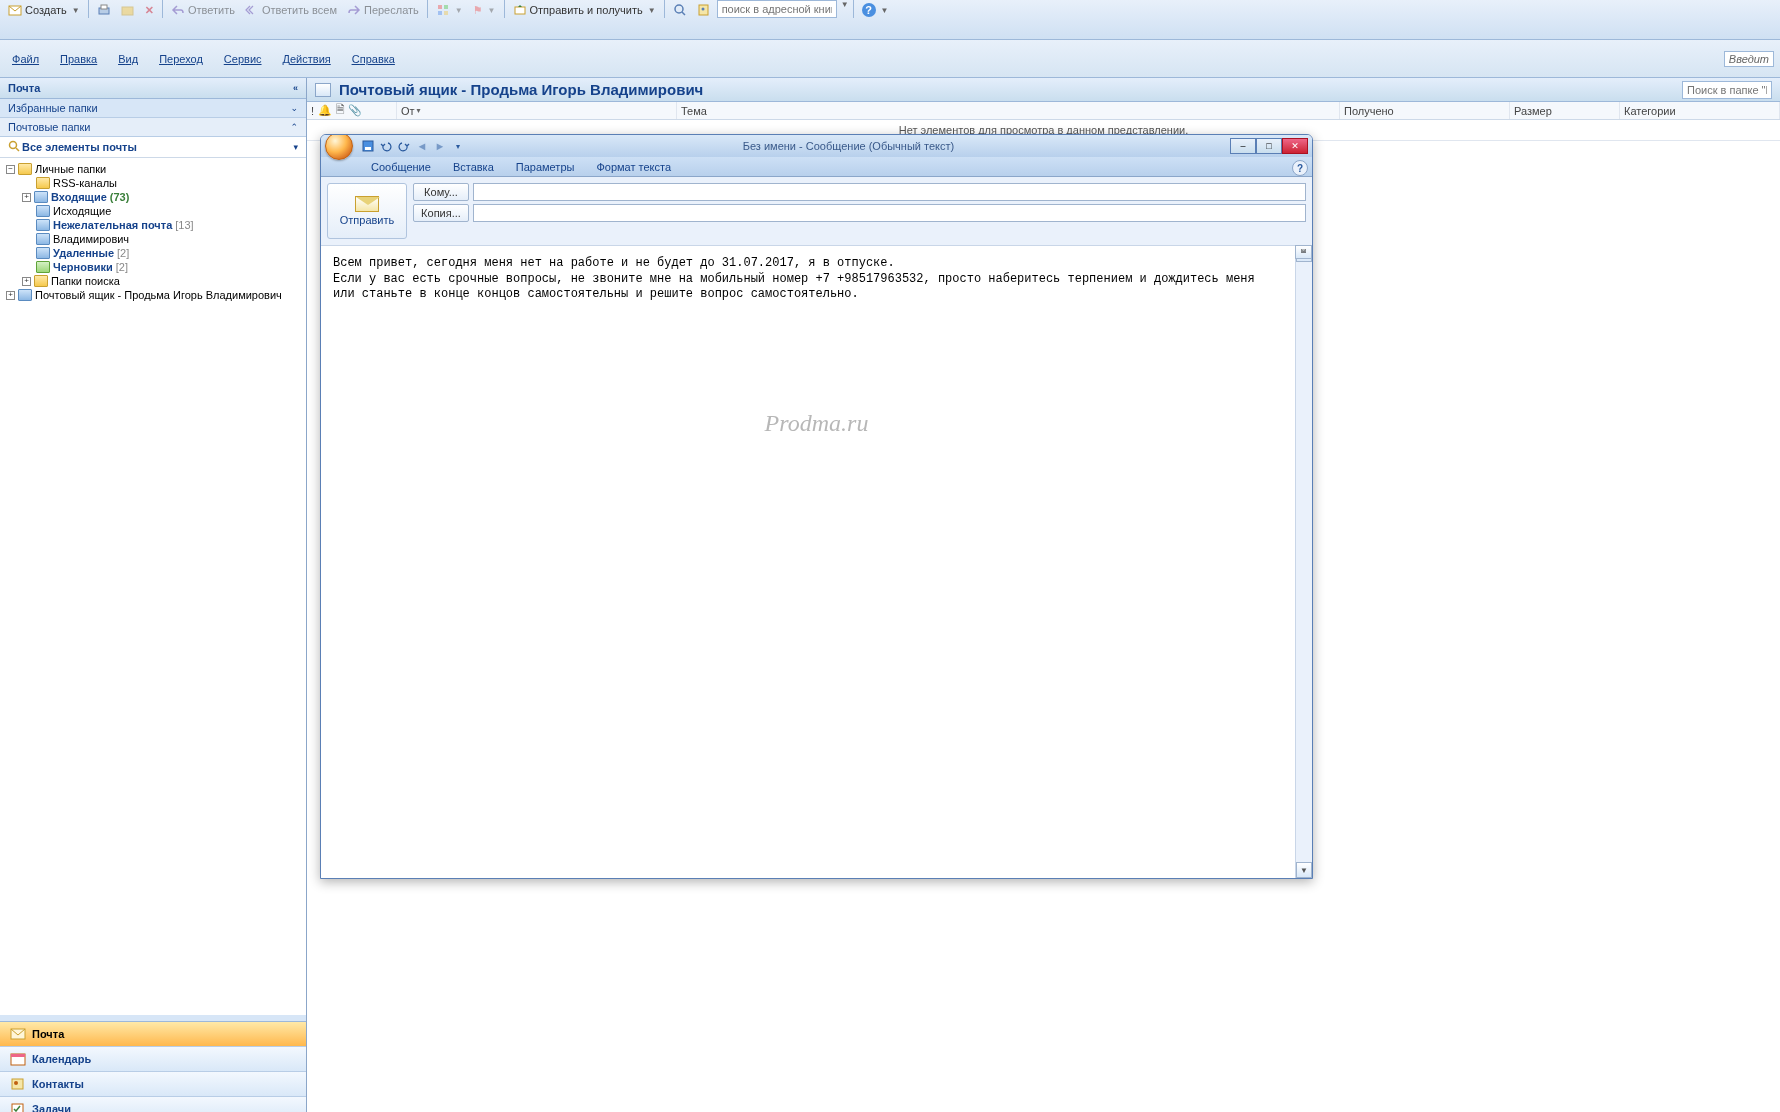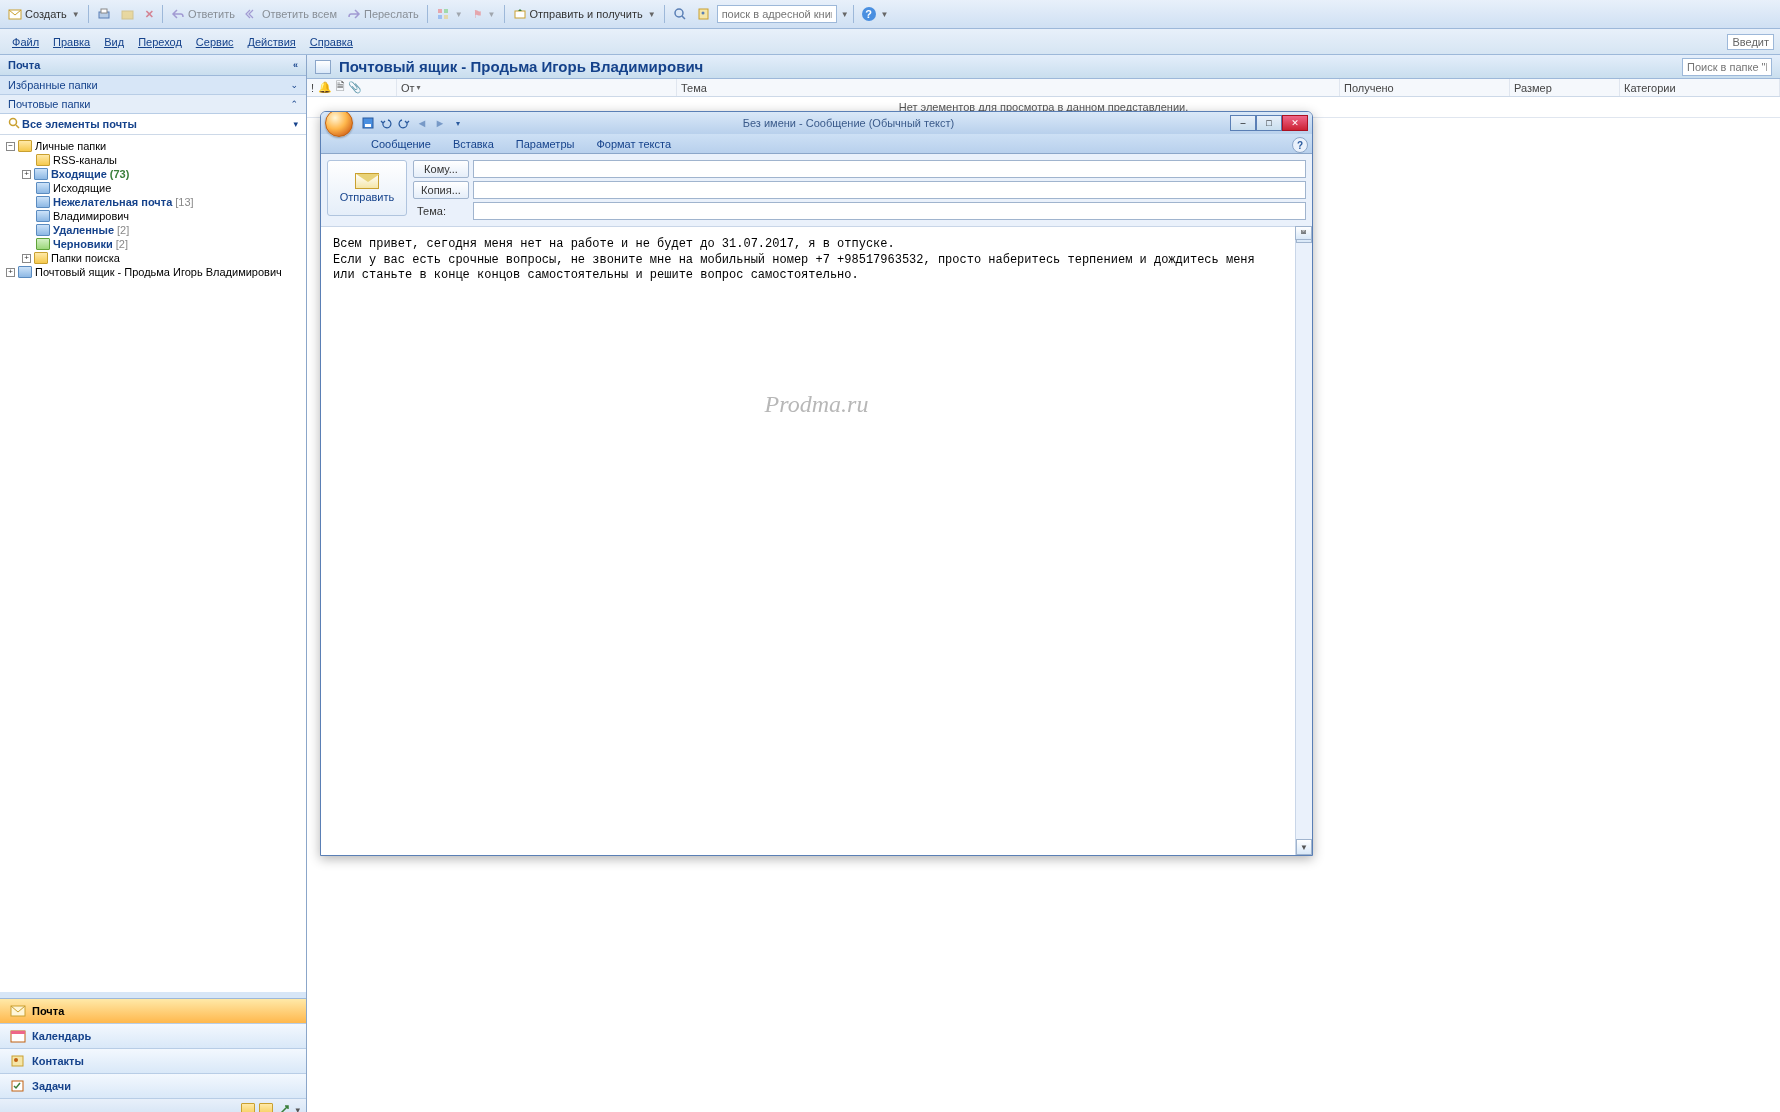--- a/index.html
+++ b/index.html
@@ -1,31 +1,31 @@
 <!DOCTYPE html>
 <html><head>
 <meta charset="utf-8">
 <style>
 * { box-sizing: border-box; margin: 0; padding: 0; font-family: Tahoma, Arial, sans-serif; font-size: 11px; }
 body { background: #d6e5f3; width: 1780px; height: 1112px; overflow: hidden; position: relative; }
 
 
-.top-toolbar { height: 29px; background: linear-gradient(#e8f0fa,#cfe0f3); border-bottom: 1px solid #9db8d9; display: flex; align-items: center; padding: 0 4px; gap: 2px; }
+.top-toolbar { height: 40px; background: linear-gradient(#e8f0fa,#cfe0f3); border-bottom: 1px solid #9db8d9; display: flex; padding: 0 4px; gap: 2px; }
 .tb-btn { display: flex; align-items: center; height: 20px; padding: 0 4px; border-radius: 2px; color: #333; cursor: pointer; gap: 3px; }
 .tb-sep { width: 1px; height: 18px; background: #9db8d9; margin: 0 2px; }
 .tb-drop { font-size: 8px; color: #666; margin-left: 2px; }
 .tb-input { height: 18px; border: 1px solid #9db8d9; padding: 0 4px; width: 120px; background: #fff; }
 .tb-icon { width: 14px; height: 14px; display: inline-block; }
 .dim { opacity: 0.5; }
 
 
-.menu-bar { height: 26px; background: linear-gradient(#e8f0fa,#d6e5f3); border-bottom: 1px solid #9db8d9; display: flex; align-items: center; padding: 0 6px; gap: 2px; justify-content: space-between; }
+.menu-bar { height: 38px; background: linear-gradient(#e8f0fa,#d6e5f3); border-bottom: 1px solid #9db8d9; display: flex; align-items: center; padding: 0 6px; gap: 9px; justify-content: space-between; }
 .menu-item { padding: 2px 6px; cursor: pointer; text-decoration: underline; color: #15428b; }
 .menu-item:first-letter { text-decoration: underline; }
-.right-hint { margin-left: auto; border: 1px solid #9db8d9; background: #fff; padding: 1px 4px; color: #666; }
+.right-hint { margin-left: auto; border: 1px solid #9db8d9; background: #fff; padding: 1px 4px; color: #666; font-style: italic; }
 
 
 .main { display: flex; height: calc(100% - 46px); }
 .sidebar { width: 307px; border-right: 1px solid #8ba6c9; background: #eaf1fb; display: flex; flex-direction: column; }
 .section-header { background: linear-gradient(#e4eefb,#c9deee); border-bottom: 1px solid #9db8d9; padding: 4px 8px; font-weight: bold; color: #15428b; font-size: 14px; display: flex; align-items: center; }
 .chev { margin-left: auto; font-size: 9px; color: #15428b; }
 .sub-section { background: #d7e6f7; border-bottom: 1px solid #b8cde6; padding: 3px 8px; color: #15428b; display: flex; align-items: center; }
 .sub-section.light { background: #e5eef9; }
 .tree { flex: 0 0 auto; background: #fff; padding: 4px 2px; overflow: auto; height: 620px; }
 .tree-item { display: flex; align-items: center; padding: 1px 0; cursor: pointer; gap: 3px; }
@@ -418,24 +418,20 @@
         </div>
         <div class="fields-right">
           <div class="field-row">
             <button class="field-label-btn">Кому...</button>
             <input class="field-input" style="">
           </div>
           <div class="field-row">
             <button class="field-label-btn">Копия...</button>
             <input class="field-input" style="">
           </div>
-          <div class="field-row">
-            <span class="field-label-plain">Тема:</span>
-            <input class="field-input" style="">
-          </div>
         </div>
       </div>
       <div class="compose-body-wrap">
         <div class="compose-body">Всем привет, сегодня меня нет на работе и не будет до 31.07.2017, я в отпуске.
 Если у вас есть срочные вопросы, не звоните мне на мобильный номер +7 +98517963532, просто наберитесь терпением и дождитесь меня или станьте в конце концов самостоятельны и решите вопрос самостоятельно.</div>
         <div class="watermark">Prodma.ru</div>
         <div class="compose-scroll">
           <div class="ruler-toggle">⧈</div>
           <div class="scroll-btn">▲</div>
           <div class="scroll-track"></div>

